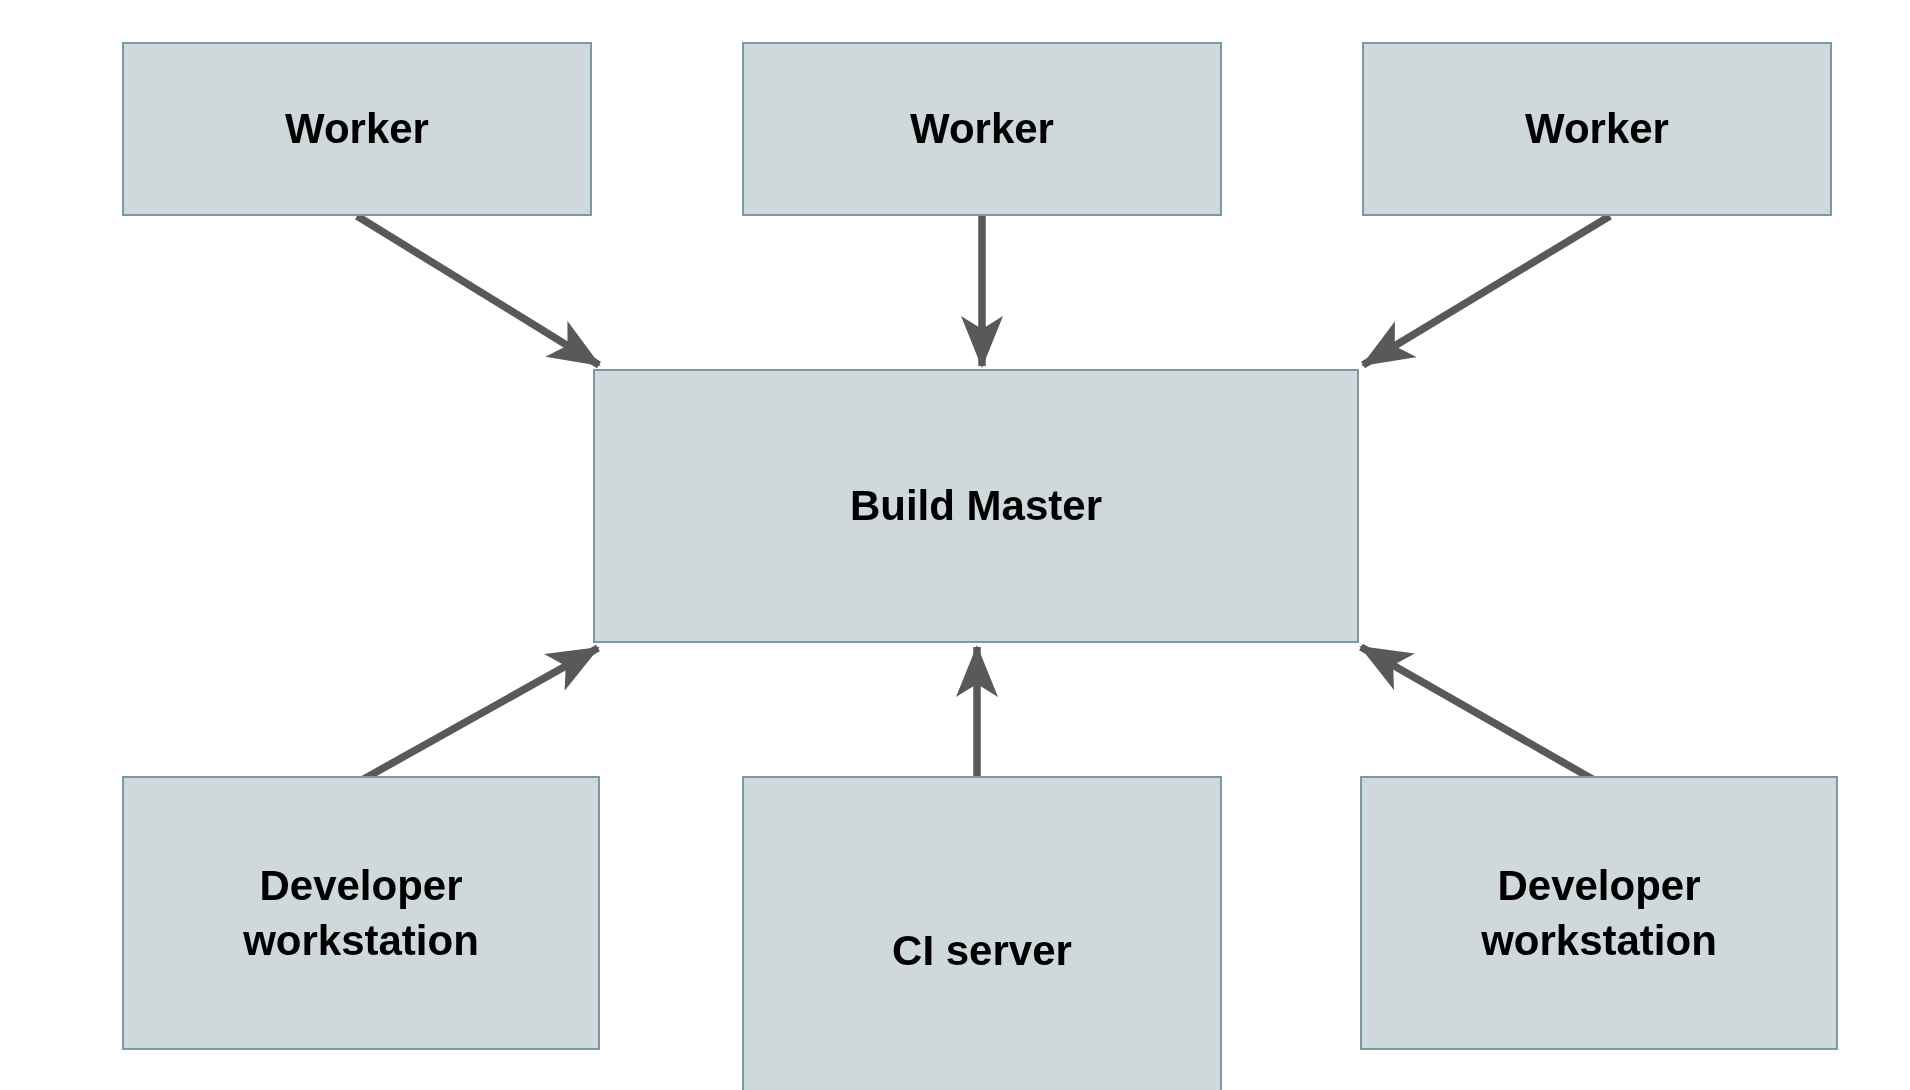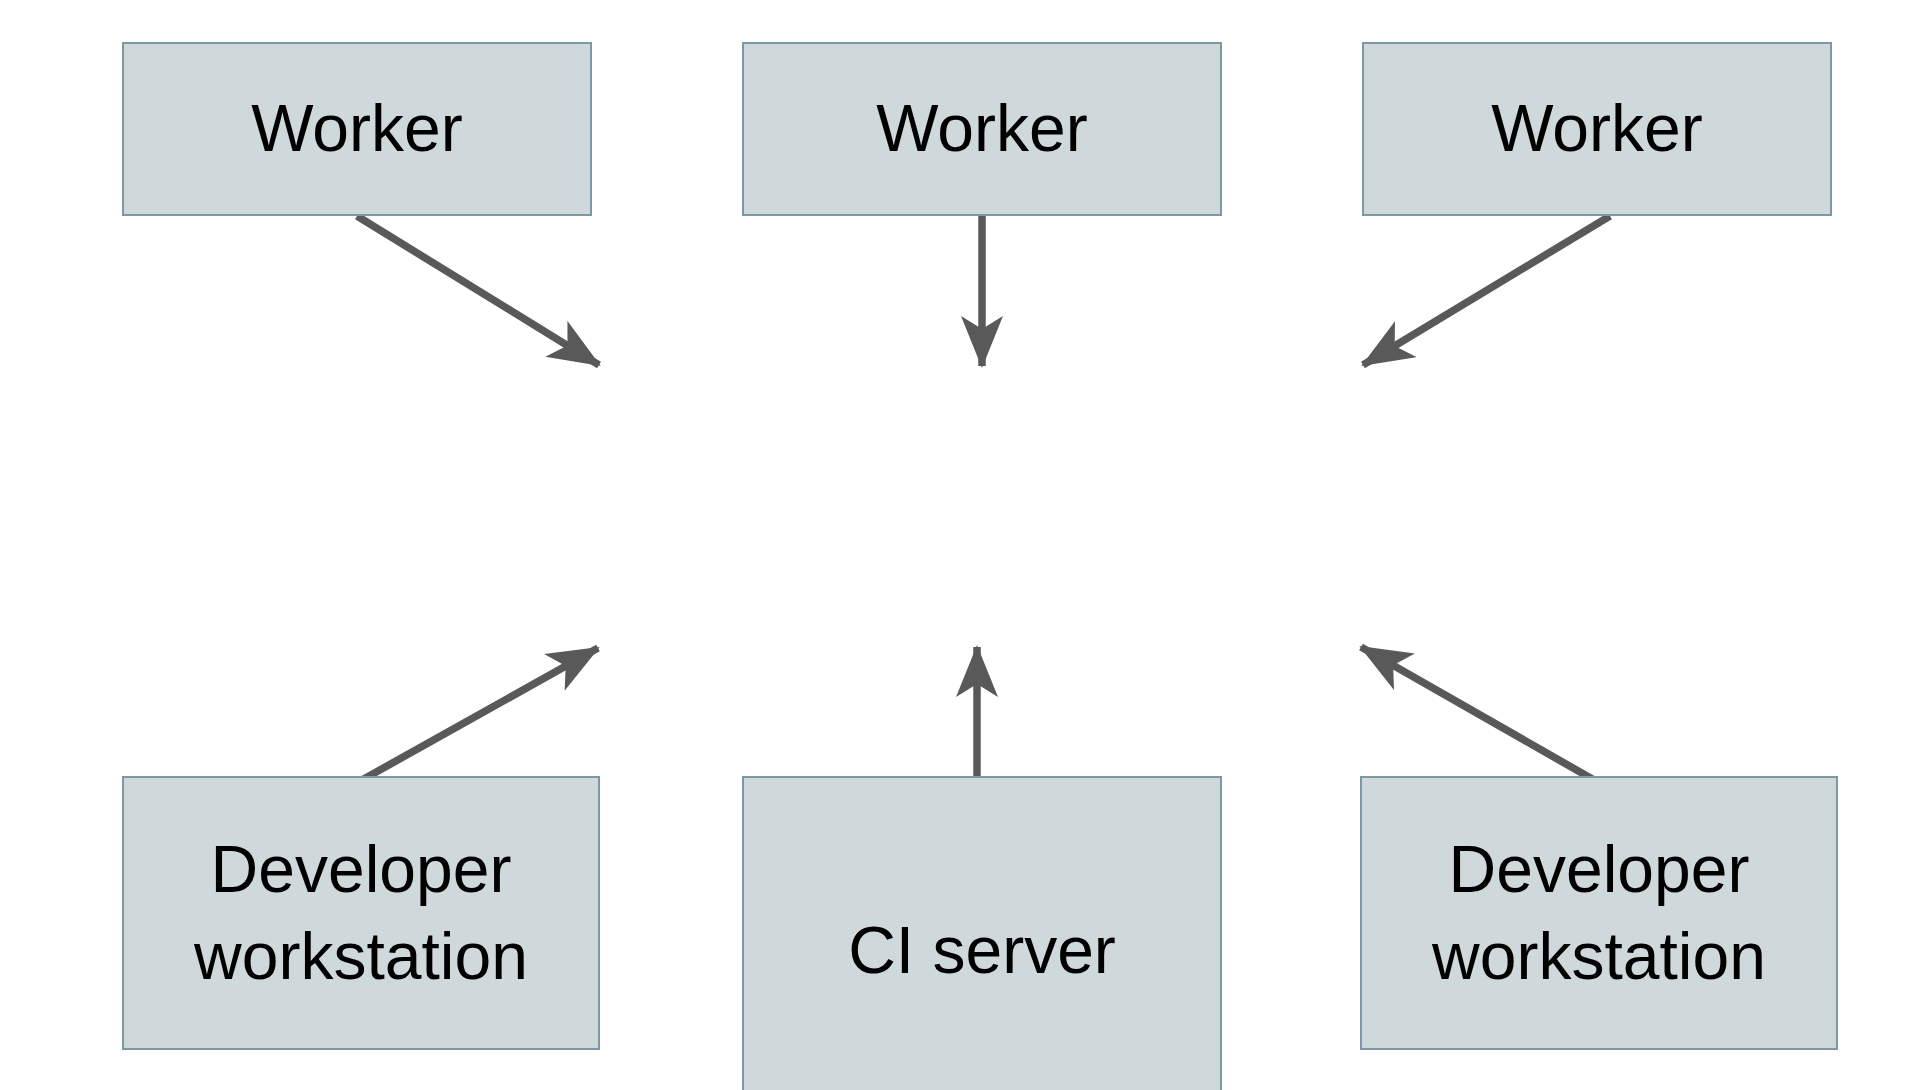--- a/index.html
+++ b/index.html
@@ -40,23 +40,24 @@
   }
   .node {
     position: absolute;
     background: var(--node-fill);
     border: 2px solid var(--node-border);
     display: flex;
     align-items: center;
     justify-content: center;
     text-align: center;
     color: var(--text-color);
-    font-size: 66px;
+    font-size: 42px;
     line-height: 1.32;
     letter-spacing: 0px;
+    font-weight: bold;
   }
   .node .node-label {
     padding: 0 14px;
   }
   
   .node-worker-1 { left: 122px; top: 42px;  width: 470px; height: 174px; }
   .node-worker-2 { left: 742px; top: 42px;  width: 480px; height: 174px; }
   .node-worker-3 { left: 1362px; top: 42px; width: 470px; height: 174px; }
   .node-build-master { left: 593px; top: 369px; width: 766px; height: 274px; }
   .node-dev-left  { left: 122px;  top: 776px; width: 478px; height: 274px; }
@@ -88,20 +89,23 @@
   </div>
 
   <div class="node node-worker-2">
     <span class="node-label">Worker</span>
   </div>
 
   <div class="node node-worker-3">
     <span class="node-label">Worker</span>
   </div>
 
+  <div class="node node-build-master">
+    <span class="node-label">Build Master</span>
+  </div>
 
   <div class="node node-dev-left">
     <span class="node-label">Developer workstation</span>
   </div>
 
   <div class="node node-ci-server">
     <span class="node-label">CI server</span>
   </div>
 
   <div class="node node-dev-right">

